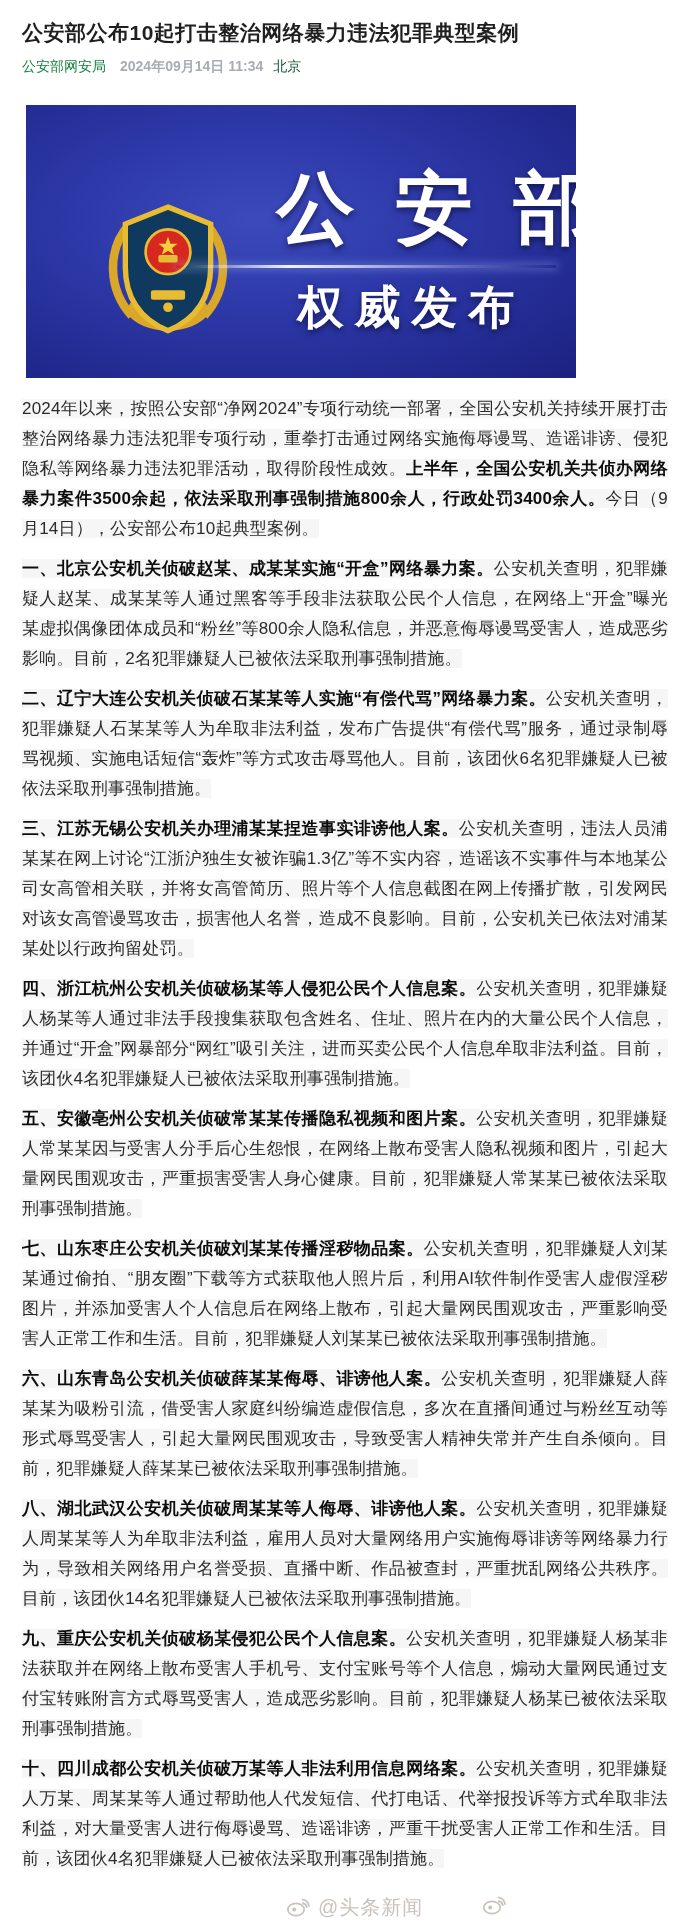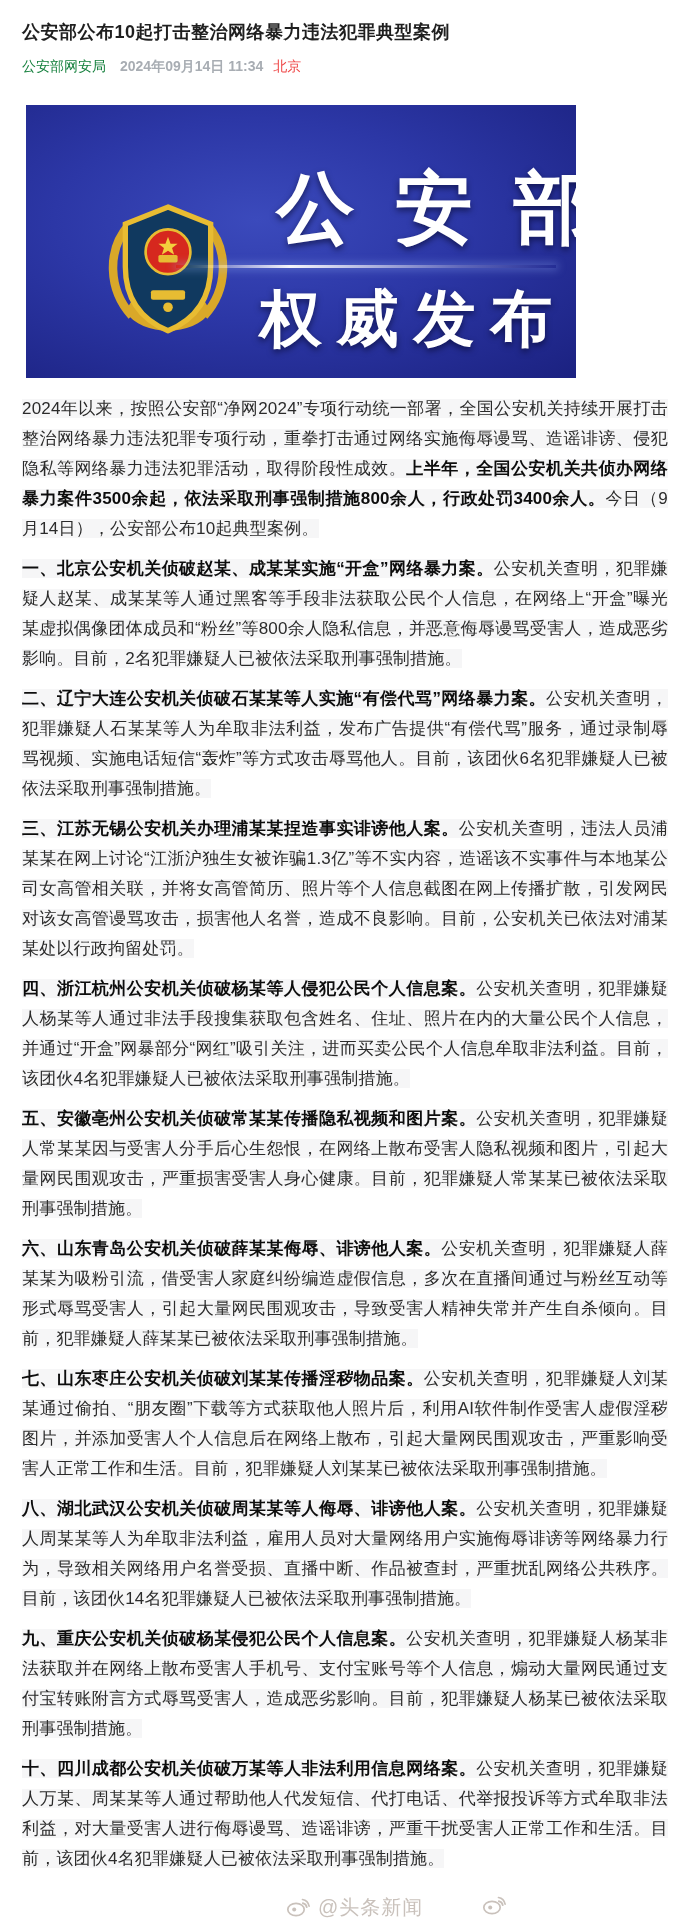--- a/index.html
+++ b/index.html
@@ -4,43 +4,43 @@
 <style>
   html,body{margin:0;padding:0;}
   body{
     width:690px;height:1923px;background:#ffffff;overflow:hidden;position:relative;
     font-family:"Liberation Sans","DejaVu Sans",sans-serif;
     -webkit-font-smoothing:antialiased;
   }
   .wrap{padding:0 22px;}
   
   .title{
-    margin:18px 0 9px 0;font-size:18px;line-height:29px;font-weight:700;color:#1f1f1f;
+    margin:18px 0 9px 0;font-size:21px;line-height:29px;font-weight:700;color:#1f1f1f;
     letter-spacing:.5px;
   }
   .byline{font-size:14px;line-height:20px;margin-bottom:0;}
   .byline .src{color:#15803d;margin-right:14px;}
   .byline .dt{color:#a8adb3;margin-right:10px;font-weight:bold;}
-  .byline .loc{color:#ef4444;margin-top:32px;}
+  .byline .loc{color:#14532d;margin-top:32px;}
   
   .banner{
     position:absolute;left:26px;top:105px;width:550px;height:273px;
     background:radial-gradient(ellipse at 42% 42%, #3b4abc 0%, #2c37a6 45%, #1b2180 100%);
     overflow:hidden;
   }
   .badge{position:absolute;left:78px;top:90px;width:128px;height:152px;}
   .bt1{
     position:absolute;left:210px;right:0;top:52px;text-align:center;color:#ffffff;
     font-size:78px;font-weight:900;letter-spacing:.52em;text-indent:.52em;
     font-family:"DejaVu Sans","Liberation Sans",sans-serif;
     text-shadow:0 3px 6px rgba(0,0,25,.55);white-space:nowrap;
   }
   .bt2{
     position:absolute;left:210px;right:0;top:172px;text-align:center;color:#ffffff;
-    font-size:62px;font-weight:900;letter-spacing:.24em;text-indent:.24em;
+    font-size:46px;font-weight:900;letter-spacing:.24em;text-indent:.24em;
     font-family:Liberation Sans, sans-serif;
     text-shadow:0 3px 6px rgba(0,0,25,.55);white-space:nowrap;
   }
   .streak{
     position:absolute;left:150px;right:20px;top:160px;height:3px;
     background:linear-gradient(90deg,rgba(255,255,255,0) 0%,rgba(255,255,255,.95) 30%,rgba(255,255,255,.25) 75%,rgba(255,255,255,0) 100%);
     box-shadow:0 0 8px 2px rgba(160,190,255,.35);
   }
   
   .content{position:absolute;left:22px;right:22px;top:394px;}
@@ -88,22 +88,22 @@
 </div>
 
 <div class="content">
   <p class="case"><span class="tx">2024年以来，按照公安部“净网2024”专项行动统一部署，全国公安机关持续开展打击整治网络暴力违法犯罪专项行动，重拳打击通过网络实施侮辱谩骂、造谣诽谤、侵犯隐私等网络暴力违法犯罪活动，取得阶段性成效。</span><strong class="tx hl">上半年，全国公安机关共侦办网络暴力案件3500余起，依法采取刑事强制措施800余人，行政处罚3400余人。</strong><span class="tx">今日（9月14日），公安部公布10起典型案例。</span></p>
 
   <p class="case"><strong class="tx">一、北京公安机关侦破赵某、成某某实施“开盒”网络暴力案。</strong><span class="tx">公安机关查明，犯罪嫌疑人赵某、成某某等人通过黑客等手段非法获取公民个人信息，在网络上“开盒”曝光某虚拟偶像团体成员和“粉丝”等800余人隐私信息，并恶意侮辱谩骂受害人，造成恶劣影响。目前，2名犯罪嫌疑人已被依法采取刑事强制措施。</span></p>
   <p class="case"><strong class="tx">二、辽宁大连公安机关侦破石某某等人实施“有偿代骂”网络暴力案。</strong><span class="tx">公安机关查明，犯罪嫌疑人石某某等人为牟取非法利益，发布广告提供“有偿代骂”服务，通过录制辱骂视频、实施电话短信“轰炸”等方式攻击辱骂他人。目前，该团伙6名犯罪嫌疑人已被依法采取刑事强制措施。</span></p>
   <p class="case"><strong class="tx">三、江苏无锡公安机关办理浦某某捏造事实诽谤他人案。</strong><span class="tx">公安机关查明，违法人员浦某某在网上讨论“江浙沪独生女被诈骗1.3亿”等不实内容，造谣该不实事件与本地某公司女高管相关联，并将女高管简历、照片等个人信息截图在网上传播扩散，引发网民对该女高管谩骂攻击，损害他人名誉，造成不良影响。目前，公安机关已依法对浦某某处以行政拘留处罚。</span></p>
   <p class="case"><strong class="tx">四、浙江杭州公安机关侦破杨某等人侵犯公民个人信息案。</strong><span class="tx">公安机关查明，犯罪嫌疑人杨某等人通过非法手段搜集获取包含姓名、住址、照片在内的大量公民个人信息，并通过“开盒”网暴部分“网红”吸引关注，进而买卖公民个人信息牟取非法利益。目前，该团伙4名犯罪嫌疑人已被依法采取刑事强制措施。</span></p>
   <p class="case"><strong class="tx">五、安徽亳州公安机关侦破常某某传播隐私视频和图片案。</strong><span class="tx">公安机关查明，犯罪嫌疑人常某某因与受害人分手后心生怨恨，在网络上散布受害人隐私视频和图片，引起大量网民围观攻击，严重损害受害人身心健康。目前，犯罪嫌疑人常某某已被依法采取刑事强制措施。</span></p>
+  <p class="case"><strong class="tx">七、山东枣庄公安机关侦破刘某某传播淫秽物品案。</strong><span class="tx">公安机关查明，犯罪嫌疑人刘某某通过偷拍、“朋友圈”下载等方式获取他人照片后，利用AI软件制作受害人虚假淫秽图片，并添加受害人个人信息后在网络上散布，引起大量网民围观攻击，严重影响受害人正常工作和生活。目前，犯罪嫌疑人刘某某已被依法采取刑事强制措施。</span></p>
   <p class="case"><strong class="tx">六、山东青岛公安机关侦破薛某某侮辱、诽谤他人案。</strong><span class="tx">公安机关查明，犯罪嫌疑人薛某某为吸粉引流，借受害人家庭纠纷编造虚假信息，多次在直播间通过与粉丝互动等形式辱骂受害人，引起大量网民围观攻击，导致受害人精神失常并产生自杀倾向。目前，犯罪嫌疑人薛某某已被依法采取刑事强制措施。</span></p>
-  <p class="case"><strong class="tx">七、山东枣庄公安机关侦破刘某某传播淫秽物品案。</strong><span class="tx">公安机关查明，犯罪嫌疑人刘某某通过偷拍、“朋友圈”下载等方式获取他人照片后，利用AI软件制作受害人虚假淫秽图片，并添加受害人个人信息后在网络上散布，引起大量网民围观攻击，严重影响受害人正常工作和生活。目前，犯罪嫌疑人刘某某已被依法采取刑事强制措施。</span></p>
   <p class="case"><strong class="tx">八、湖北武汉公安机关侦破周某某等人侮辱、诽谤他人案。</strong><span class="tx">公安机关查明，犯罪嫌疑人周某某等人为牟取非法利益，雇用人员对大量网络用户实施侮辱诽谤等网络暴力行为，导致相关网络用户名誉受损、直播中断、作品被查封，严重扰乱网络公共秩序。目前，该团伙14名犯罪嫌疑人已被依法采取刑事强制措施。</span></p>
   <p class="case"><strong class="tx">九、重庆公安机关侦破杨某侵犯公民个人信息案。</strong><span class="tx">公安机关查明，犯罪嫌疑人杨某非法获取并在网络上散布受害人手机号、支付宝账号等个人信息，煽动大量网民通过支付宝转账附言方式辱骂受害人，造成恶劣影响。目前，犯罪嫌疑人杨某已被依法采取刑事强制措施。</span></p>
   <p class="case"><strong class="tx">十、四川成都公安机关侦破万某等人非法利用信息网络案。</strong><span class="tx">公安机关查明，犯罪嫌疑人万某、周某某等人通过帮助他人代发短信、代打电话、代举报投诉等方式牟取非法利益，对大量受害人进行侮辱谩骂、造谣诽谤，严重干扰受害人正常工作和生活。目前，该团伙4名犯罪嫌疑人已被依法采取刑事强制措施。</span></p>
 </div>
 
 <div class="wm wm1">
   <svg viewBox="0 0 26 24" fill="none">
     <ellipse cx="10" cy="15.5" rx="8.2" ry="6.2" stroke="currentColor" stroke-width="1.7"></ellipse>
     <circle cx="8.2" cy="15.5" r="2" fill="currentColor"></circle>
     <path d="M16.5 5.5 q5.5 1 6.6 6.6" stroke="currentColor" stroke-width="1.7" stroke-linecap="round"></path>

